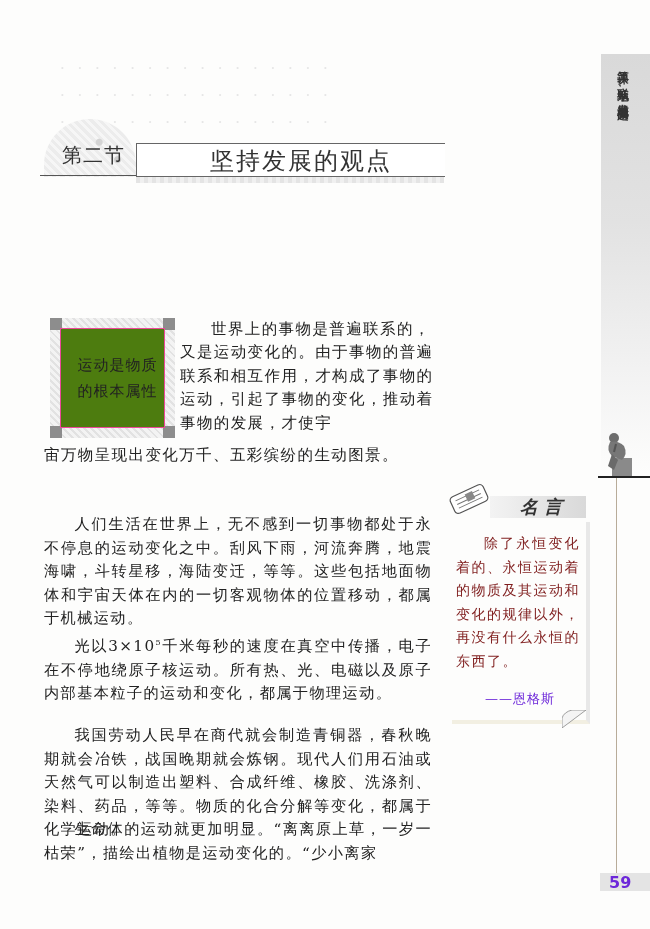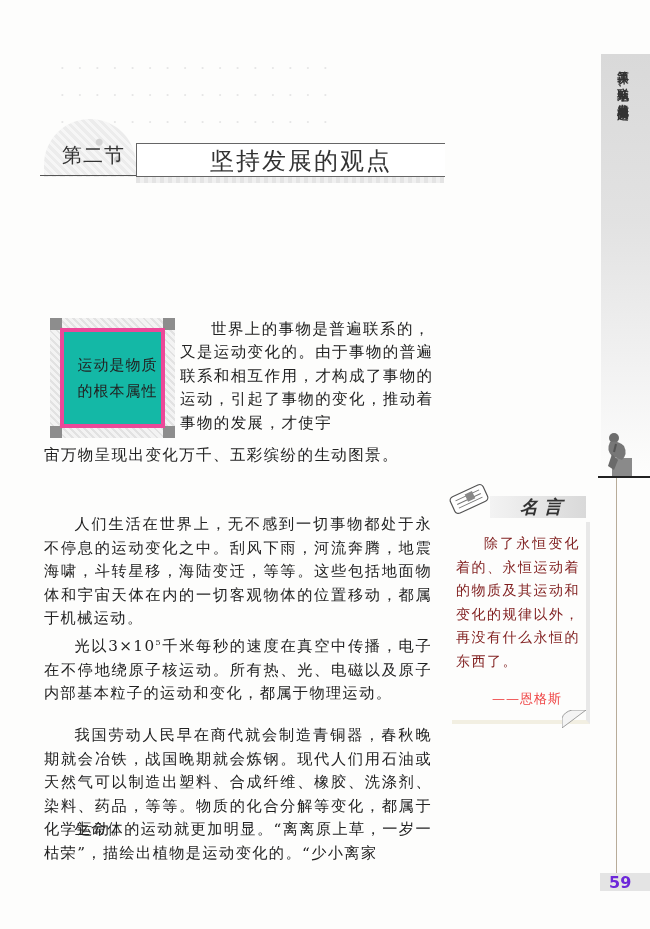--- a/index.html
+++ b/index.html
@@ -55,21 +55,21 @@
   .concept {
     position:absolute; left:50px; top:318px; width:125px; height:120px;
   }
   .concept .outer {
     position:absolute; inset:0;
     background:repeating-linear-gradient(45deg,#e2e2e2 0 2px,#f3f3f3 2px 5px);
   }
   .concept .corner { position:absolute; width:12px; height:12px; background:#8d8d8d; }
   .concept .inner {
     position:absolute; left:10px; top:10px; right:10px; bottom:10px;
-    background:#14b8a6; border:4px solid #ec4899;
+    background:#4d7c0f; border:1px solid #ec4899;
     display:flex; flex-direction:column; align-items:center; justify-content:center;
     font-size:15px; line-height:26px; color:#222; letter-spacing:1px;padding-left:10px;
   }
 
   
   .para { position:absolute; font-size:15.2px; line-height:23.5px; color:#222; letter-spacing:1.4px; }
   .intro { left:180px; top:318px; width:256px; font-size:15.5px; line-height:23.4px; }
   .intro-last { left:44px; top:444px; width:400px; font-size:15.5px; }
   .body { left:44px; width:388px; text-align:justify; }
   .indent { text-indent:2em; }
@@ -93,21 +93,21 @@
   .quote-card {
     position:absolute; left:452px; top:522px; width:134px; height:198px;
     border-right:4px solid #e8e8e8; border-bottom:4px solid #f2efe2;
   }
   .quote-text {
     position:absolute; left:456px; top:532px; width:124px;
     font-family:"DejaVu Sans", sans-serif; font-size:14px; line-height:23.5px; color:#7f1d1d; letter-spacing:1.5px;
     text-align:justify;
   }
   .quote-author {
-    position:absolute; left:485px; top:690px; font-size:13px; color:#ef4444; letter-spacing:1px;margin-left:7px;
+    position:absolute; left:485px; top:690px; font-size:13px; color:#6d28d9; letter-spacing:1px;
   }
   .curl { position:absolute; left:562px; top:710px; width:24px; height:18px; }
 
   
   .page-num-bg {
     position:absolute; left:600px; top:873px; width:50px; height:18px; background:#e4e4e4;
   }
   .page-num {
     position:absolute; left:609px; top:873px; font-family:"DejaVu Sans", sans-serif;
     font-size:16px; font-weight:bold; color:#6d28d9;

